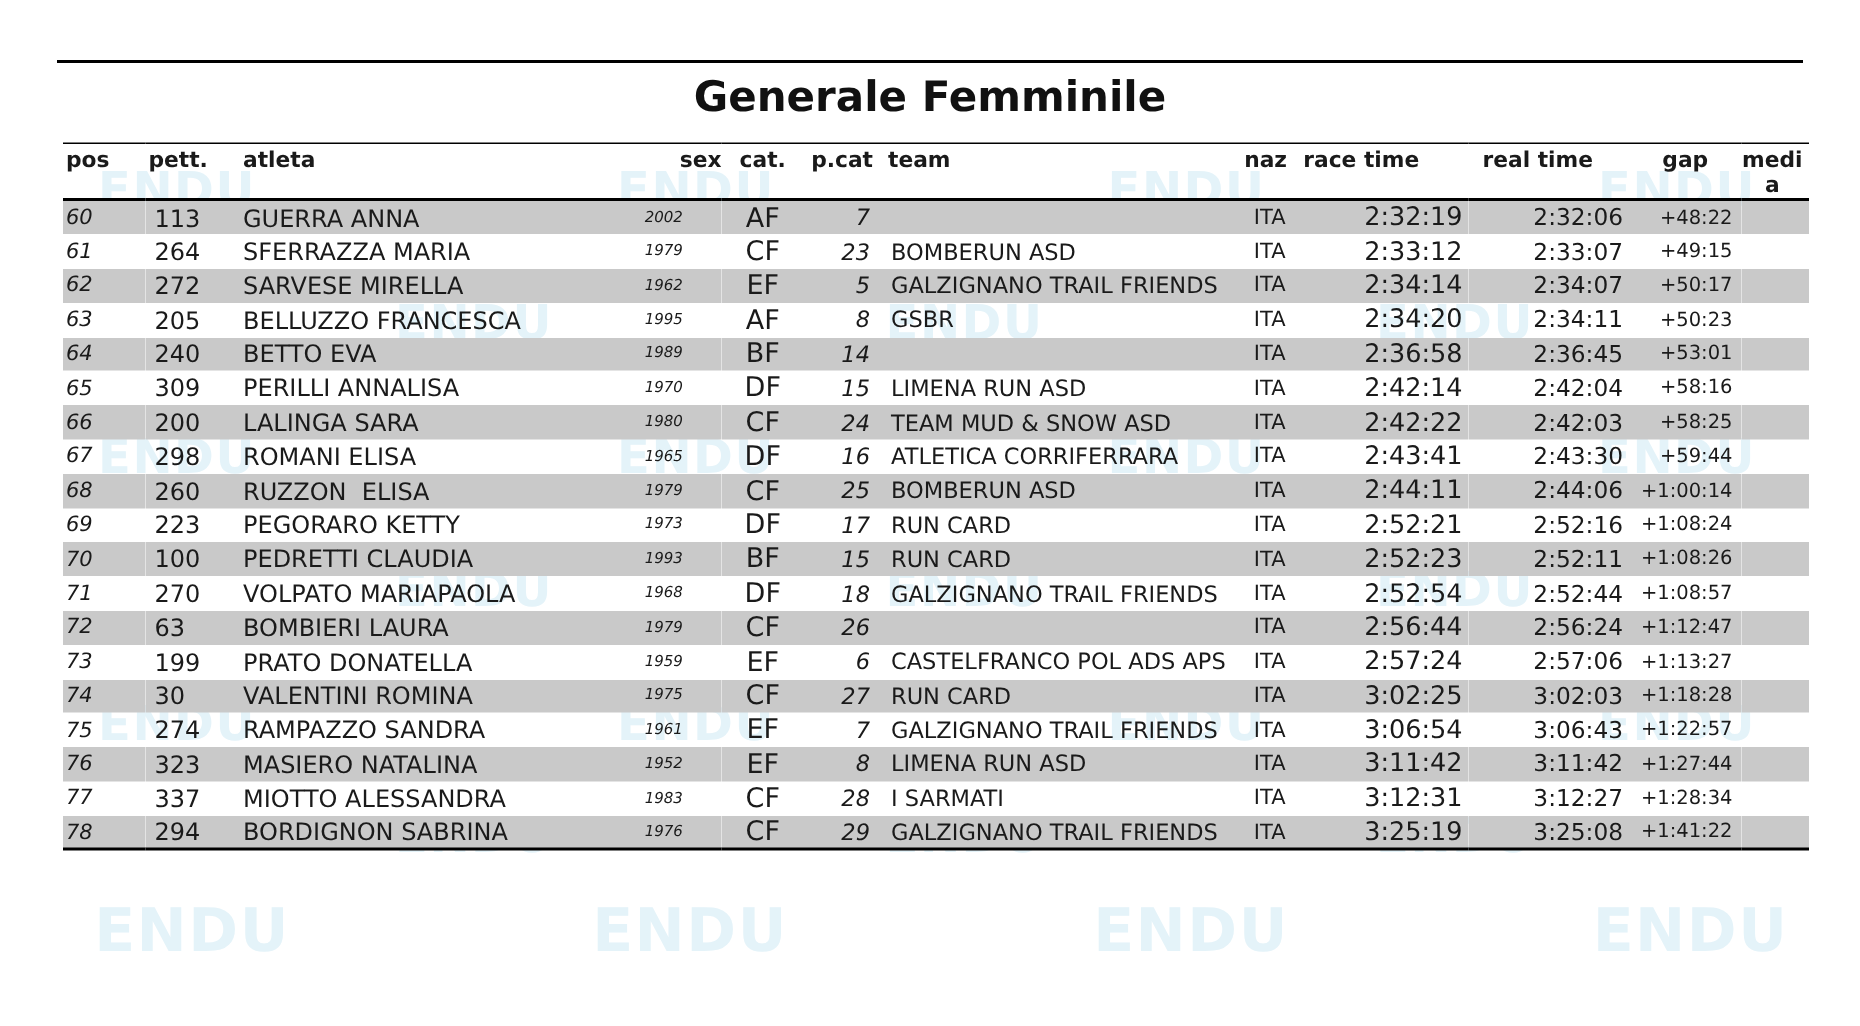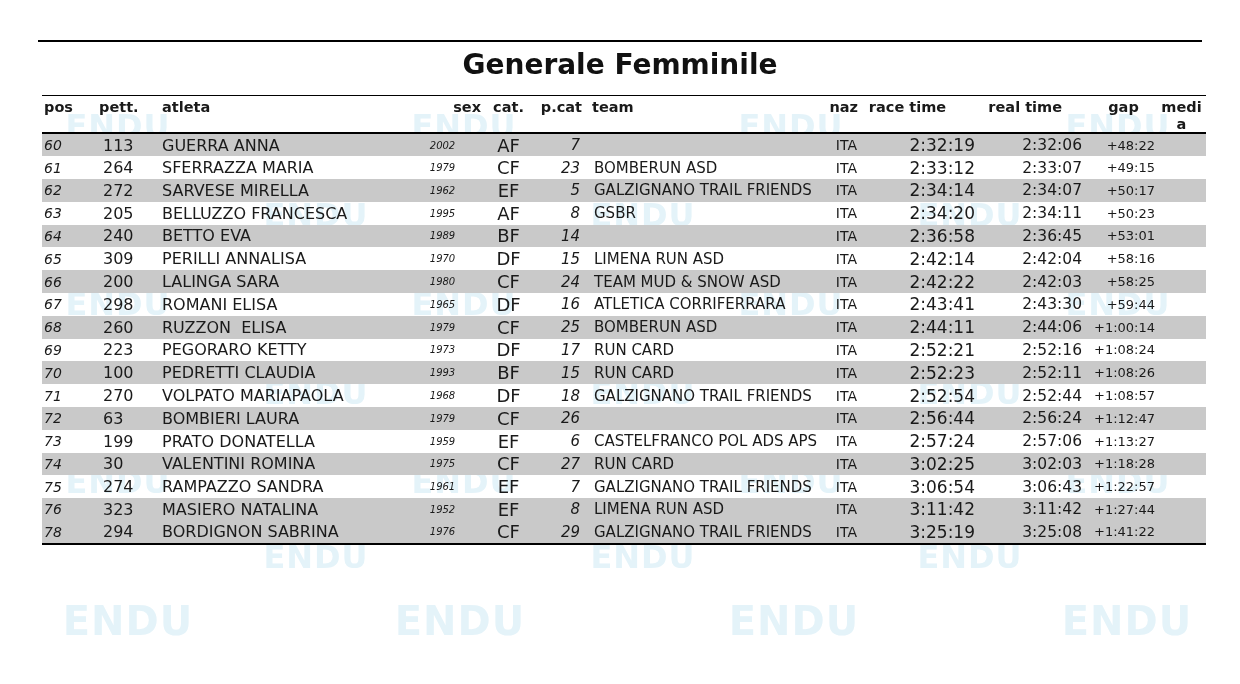--- a/index.html
+++ b/index.html
@@ -357,20 +357,34 @@
             <td class="c-sex">1952</td>
             <td class="c-cat">EF</td>
             <td class="c-pcat">8</td>
             <td class="c-team">LIMENA RUN ASD</td>
             <td class="c-naz">ITA</td>
             <td class="c-race">3:11:42</td>
             <td class="c-real">3:11:42</td>
             <td class="c-gap">+1:27:44</td>
             <td class="c-media"></td>
           </tr>
+          <tr class="">
+            <td class="c-pos">77</td>
+            <td class="c-pett">337</td>
+            <td class="c-atleta">MIOTTO ALESSANDRA</td>
+            <td class="c-sex">1983</td>
+            <td class="c-cat">CF</td>
+            <td class="c-pcat">28</td>
+            <td class="c-team">I SARMATI</td>
+            <td class="c-naz">ITA</td>
+            <td class="c-race">3:12:31</td>
+            <td class="c-real">3:12:27</td>
+            <td class="c-gap">+1:28:34</td>
+            <td class="c-media"></td>
+          </tr>
           <tr class="shade">
             <td class="c-pos">78</td>
             <td class="c-pett">294</td>
             <td class="c-atleta">BORDIGNON SABRINA</td>
             <td class="c-sex">1976</td>
             <td class="c-cat">CF</td>
             <td class="c-pcat">29</td>
             <td class="c-team">GALZIGNANO TRAIL FRIENDS</td>
             <td class="c-naz">ITA</td>
             <td class="c-race">3:25:19</td>

